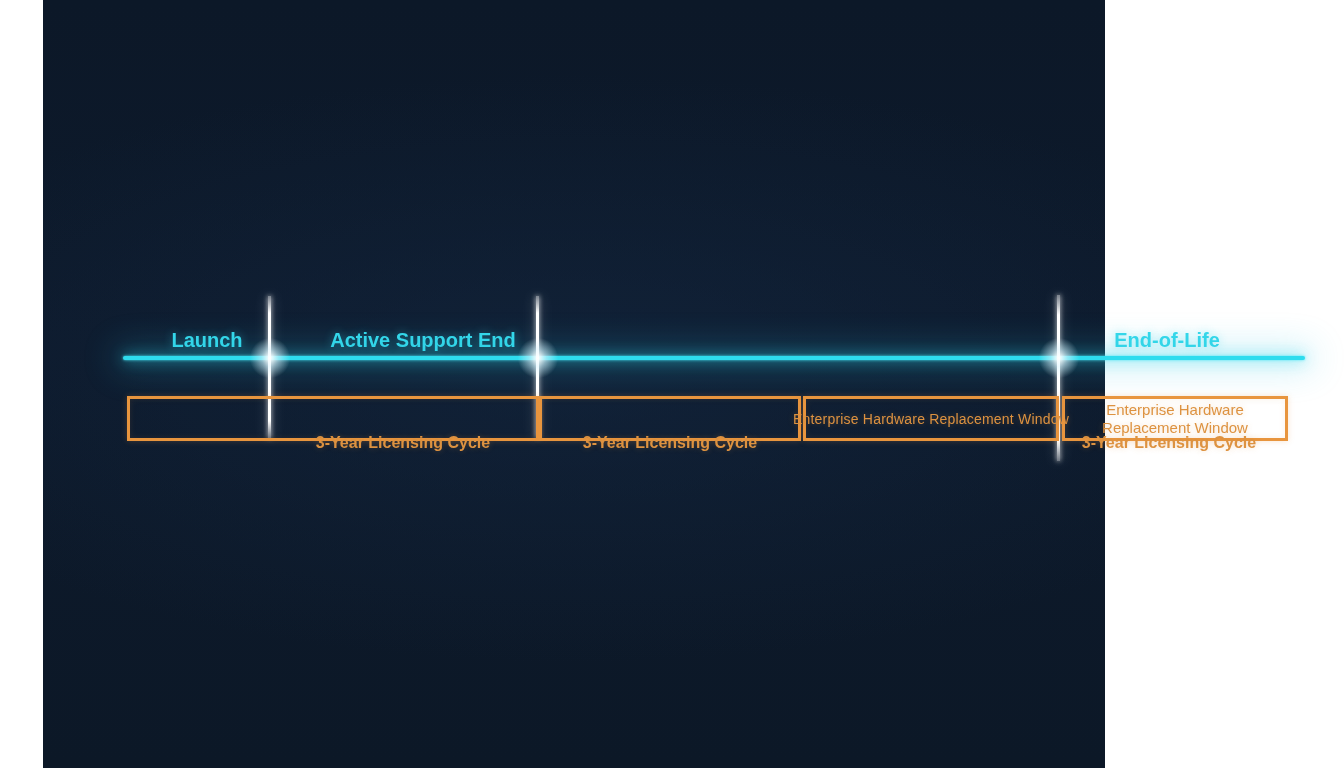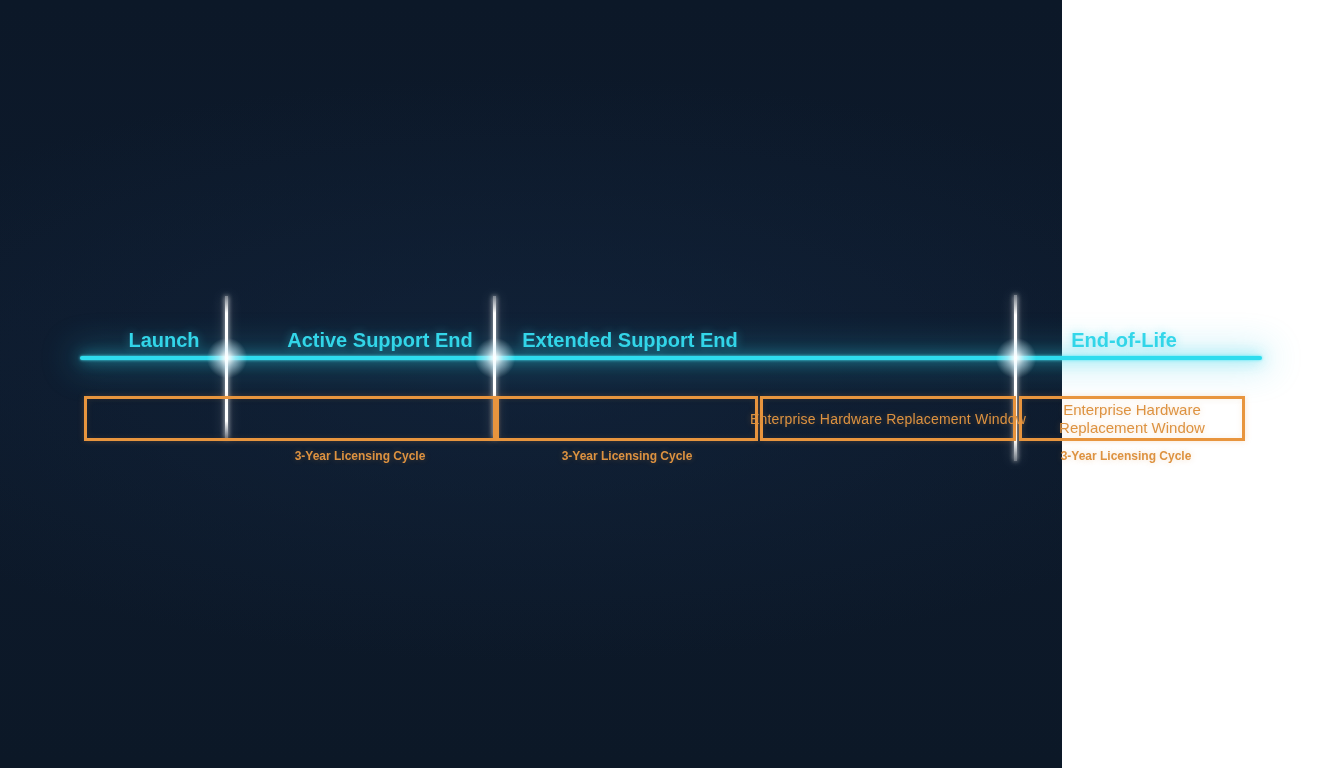--- a/index.html
+++ b/index.html
@@ -10,20 +10,21 @@
     overflow: hidden;
     font-family: "Liberation Sans", sans-serif;
   }
   .stage {
     position: relative;
     width: 1062px;
     height: 768px;
     background:
       radial-gradient(1100px 420px at 50% 48%, rgba(20, 40, 66, 0.55) 0%, rgba(12, 24, 40, 0) 70%),
       linear-gradient(180deg, #0c1828 0%, #0d1a2c 45%, #0c1827 100%);
+    margin-left: 43px;
   }
   
   .milestone {
     position: absolute;
     top: 329px;
     transform: translateX(-50%);
     color: #35d8ea;
     font-size: 20px;
     font-weight: bold;
     line-height: 22px;
@@ -89,37 +90,36 @@
     white-space: nowrap;
   }
   .box-label.double {
     font-size: 15px;
     line-height: 18px;
     width: 152px;
   }
   
   .cycle-caption {
     position: absolute;
-    top: 449px;
+    top: 434px;
     transform: translateX(-50%);
     color: #dd9240;
-    font-size: 12px;
+    font-size: 16px;
     font-weight: bold;
     white-space: nowrap;
     text-shadow: 0 0 6px rgba(221, 146, 64, 0.3);
   }
 </style>
 </head>
 <body>
 
 <div class="stage">
 
   <div class="milestone" style="left:164px">Launch</div>
   <div class="milestone" style="left:380px">Active Support End</div>
-  <div class="milestone" style="left:630px">Extended Support End</div>
   <div class="milestone" style="left:1124px">End-of-Life</div>
 
   <div class="axis"></div>
 
   <div class="tick" style="left:225px; top:296px; height:142px"></div>
   <div class="tick" style="left:493px; top:296px; height:142px"></div>
   <div class="tick" style="left:1014px; top:295px; height:166px"></div>
 
   <div class="tick-glow" style="left:227px; top:358px"></div>
   <div class="tick-glow" style="left:495px; top:358px"></div>

